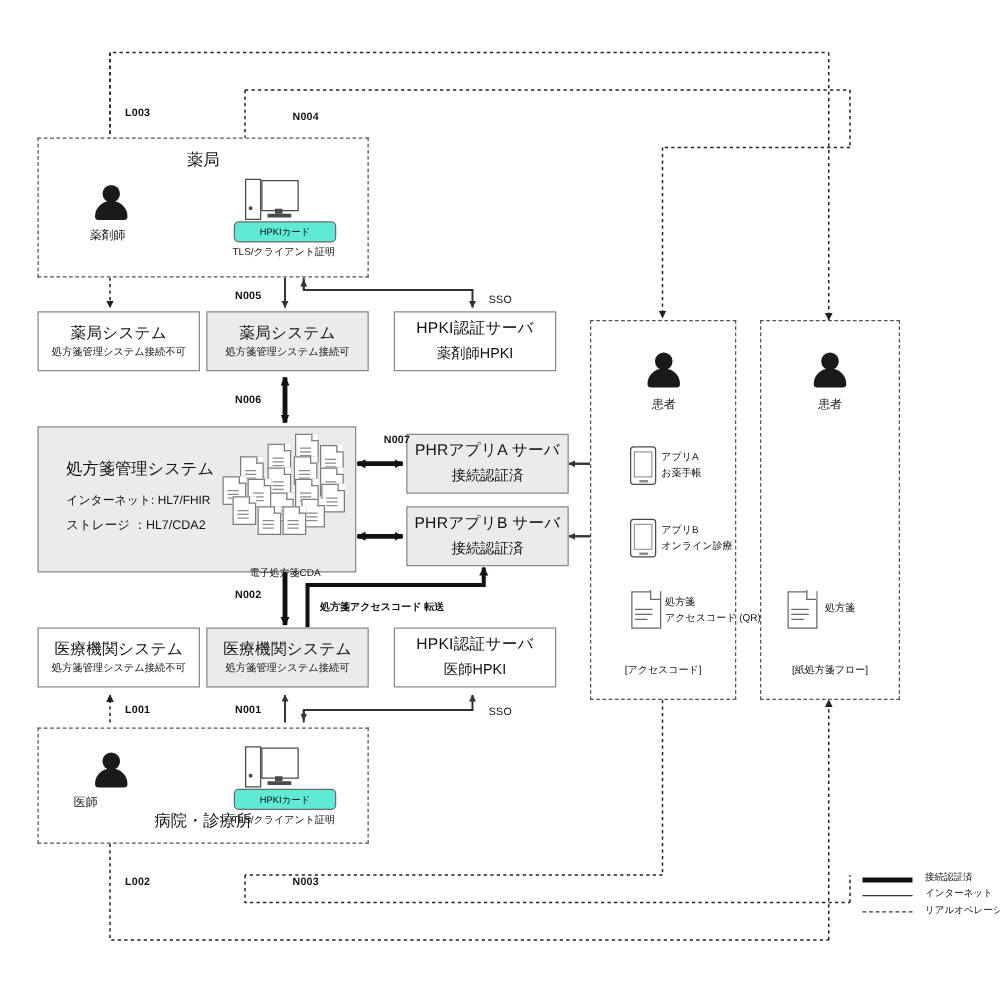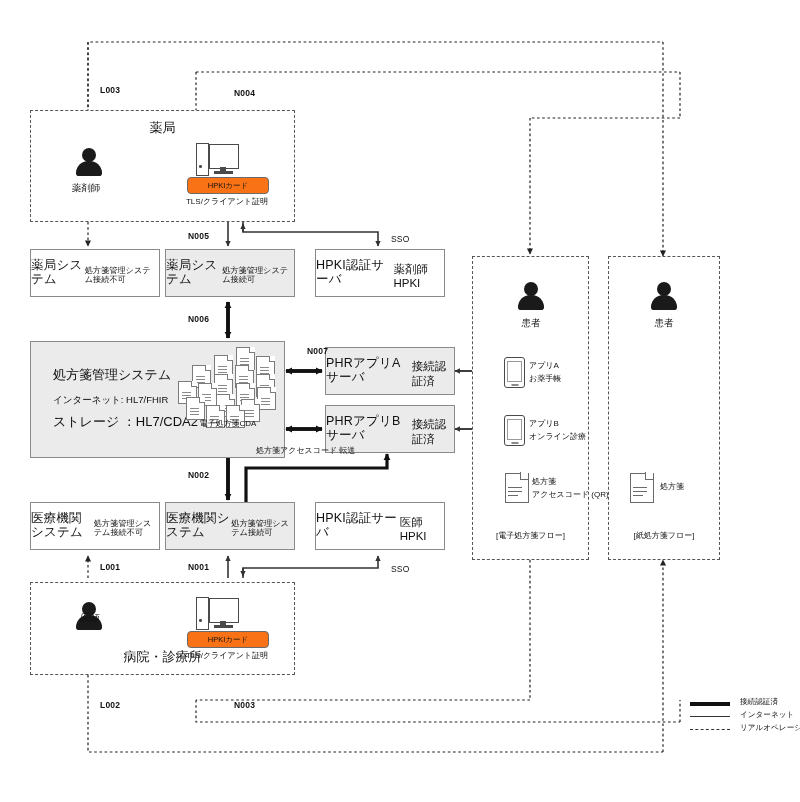--- a/index.html
+++ b/index.html
@@ -3,21 +3,21 @@
 <meta charset="utf-8">
 <style>
   html,body{margin:0;padding:0;background:#fff;}
   body{width:800px;height:802px;position:relative;overflow:hidden;
        font-family:"Liberation Sans","DejaVu Sans",sans-serif;color:#111;}
   #canvas{position:absolute;left:0;top:0;width:800px;height:802px;}
   svg.layer{position:absolute;left:0;top:0;width:800px;height:802px;pointer-events:none;}
   .node{position:absolute;box-sizing:border-box;}
 
   
-  .sysbox{border:1px solid #8a8a8a;background:#fff;display:flex;flex-direction:row;
+  .sysbox{border:1px solid #8a8a8a;background:#fff;display:flex;flex-direction:column;
           align-items:center;justify-content:center;}
   .sysbox.shaded{background:#ebebeb;}
   .sysbox .t1{font-size:12.5px;letter-spacing:.2px;line-height:1.1;}
   .sysbox .t2{font-size:8.2px;margin-top:4px;line-height:1.1;}
   .sysbox .t2b{font-size:11.5px;margin-top:5px;}
 
   
   .region{border:1px dashed #555;background:#fff;}
   .region-title{position:absolute;font-size:13px;}
 
@@ -34,21 +34,21 @@
   .person .body{position:absolute;left:50%;transform:translateX(-50%);top:13px;
       width:26px;height:15px;background:#1a1a1a;border-radius:13px 13px 3px 3px;}
 
   
   .pc{position:absolute;}
   .pc .tower{position:absolute;left:0;top:0;width:11px;height:31px;border:1.6px solid #4a4a4a;background:#fff;}
   .pc .tdot{position:absolute;left:3px;top:22px;width:2.5px;height:2.5px;border-radius:50%;background:#4a4a4a;}
   .pc .mon{position:absolute;left:13px;top:1px;width:28px;height:23px;border:1.6px solid #4a4a4a;background:#fff;}
   .pc .neck{position:absolute;left:24px;top:24px;width:6px;height:4px;background:#4a4a4a;}
   .pc .base{position:absolute;left:18px;top:28px;width:19px;height:3px;background:#4a4a4a;}
-  .card{position:absolute;border:1.3px solid #6a6a6a;border-radius:4px;background:#f97316;
+  .card{position:absolute;border:1.3px solid #6a6a6a;border-radius:4px;background:#5eead4;
         display:flex;align-items:center;justify-content:center;font-size:7.5px;white-space:nowrap;}
 
   
   .phone{position:absolute;border:1.6px solid #4a4a4a;border-radius:3px;background:#fff;}
   .phone i{position:absolute;left:2px;top:3px;right:2px;bottom:5px;border:1px solid #9a9a9a;display:block;}
   .phone b{position:absolute;left:50%;transform:translateX(-50%);bottom:1.5px;width:7px;height:1.6px;background:#8a8a8a;}
 
   
   .doc{position:absolute;}
   .doc .sheet{position:absolute;left:0;top:0;width:100%;height:100%;background:#fff;
@@ -194,42 +194,42 @@
   </div>
   <div class="node sysbox" style="left:315px;top:249px;width:130px;height:48px;">
     <div class="t1">HPKI認証サーバ</div>
     <div class="t2b">薬剤師HPKI</div>
   </div>
 
   <div class="node sysbox shaded" style="left:30px;top:341px;width:255px;height:117px;
        align-items:flex-start;justify-content:flex-start;">
     <div style="position:absolute;left:22px;top:24px;font-size:13px;">処方箋管理システム</div>
     <div style="position:absolute;left:22px;top:52px;font-size:9.5px;">インターネット: HL7/FHIR</div>
-    <div style="position:absolute;left:22px;top:71px;font-size:13px;">ストレージ ：HL7/CDA2</div>
+    <div style="position:absolute;left:22px;top:71px;font-size:10px;">ストレージ ：HL7/CDA2</div>
   </div>
 
   <div class="stack" style="left:178px;top:347px;width:100px;height:88px;">
     <div class="d" style="left:58px;top:0px;"></div>
     <div class="d" style="left:36px;top:8px;"></div>
     <div class="d" style="left:78px;top:9px;"></div>
     <div class="d" style="left:14px;top:18px;"></div>
     <div class="d" style="left:57px;top:18px;"></div>
     <div class="d" style="left:36px;top:27px;"></div>
     <div class="d" style="left:78px;top:27px;"></div>
     <div class="d" style="left:0px;top:34px;"></div>
     <div class="d" style="left:20px;top:36px;"></div>
     <div class="d" style="left:58px;top:36px;"></div>
     <div class="d" style="left:79px;top:40px;"></div>
     <div class="d" style="left:8px;top:50px;"></div>
     <div class="d" style="left:38px;top:47px;"></div>
     <div class="d" style="left:63px;top:52px;"></div>
     <div class="d" style="left:28px;top:58px;"></div>
     <div class="d" style="left:48px;top:58px;"></div>
   </div>
-  <div class="cap sm" style="left:178px;top:418px;width:100px;text-align:center;">電子処方箋CDA</div>
+  <div class="cap sm" style="left:178px;top:453px;width:100px;text-align:center;">電子処方箋CDA</div>
 
   <div class="node sysbox shaded" style="left:325px;top:347px;width:130px;height:48px;">
     <div class="t1">PHRアプリA サーバ</div>
     <div class="t2b">接続認証済</div>
   </div>
   <div class="node sysbox shaded" style="left:325px;top:405px;width:130px;height:48px;">
     <div class="t1">PHRアプリB サーバ</div>
     <div class="t2b">接続認証済</div>
   </div>
 
@@ -246,21 +246,21 @@
     <div class="t2b">医師HPKI</div>
   </div>
 
   <div class="node region" style="left:30px;top:582px;width:265px;height:93px;"></div>
   <div class="region-title" style="left:30px;top:648px;width:265px;text-align:center;">病院・診療所</div>
 
   <div class="person" style="left:74px;top:602px;width:30px;height:30px;">
     <div class="head"></div>
       <div class="body"></div>
     </div>
-  <div class="cap" style="left:59px;top:612px;width:60px;text-align:center;font-style:italic;">医師</div>
+  <div class="cap" style="left:59px;top:636px;width:60px;">医師</div>
 
   <div class="pc" style="left:196px;top:597px;width:42px;height:32px;">
     <div class="tower"></div>
       <div class="tdot"></div>
       <div class="mon"></div>
     <div class="neck"></div>
       <div class="base"></div>
     </div>
   <div class="card" style="left:187px;top:631px;width:80px;height:15px;">HPKIカード</div>
   <div class="cap sm" style="left:177px;top:650px;width:100px;text-align:center;">TLS/クライアント証明</div>
@@ -289,21 +289,21 @@
   <div class="doc" style="left:505px;top:473px;width:22px;height:28px;">
     <div class="sheet"></div>
       <div class="fold"></div>
     <div class="ln" style="top:14px;width:14px;"></div>
     <div class="ln" style="top:18px;width:14px;"></div>
     <div class="ln" style="top:22px;width:10px;"></div>
   </div>
   <div class="cap sm" style="left:532px;top:476px;">処方箋</div>
   <div class="cap sm" style="left:532px;top:489px;">アクセスコード (QR)</div>
 
-  <div class="cap sm" style="left:472px;top:530px;width:117px;text-align:center;">[電子処方箋フロー]</div>
+  <div class="cap sm" style="left:472px;top:530px;width:117px;text-align:center;">[アクセスコード]</div>
 
   <div class="node region" style="left:608px;top:256px;width:112px;height:304px;"></div>
   <div class="person" style="left:649px;top:282px;width:30px;height:30px;">
     <div class="head"></div>
       <div class="body"></div>
     </div>
   <div class="cap" style="left:634px;top:317px;width:60px;text-align:center;">患者</div>
 
   <div class="doc" style="left:630px;top:473px;width:22px;height:28px;">
     <div class="sheet"></div>
@@ -316,21 +316,21 @@
 
   <div class="cap sm" style="left:608px;top:530px;width:112px;text-align:center;">[紙処方箋フロー]</div>
 
   <div class="lbl" style="left:100px;top:85px;">L003</div>
   <div class="lbl" style="left:234px;top:88px;">N004</div>
   <div class="lbl" style="left:188px;top:231px;">N005</div>
   <div class="lbl norm" style="left:391px;top:234px;">SSO</div>
   <div class="lbl" style="left:188px;top:314px;">N006</div>
   <div class="lbl" style="left:307px;top:346px;">N007</div>
   <div class="lbl" style="left:188px;top:470px;">N002</div>
-  <div class="cap sm" style="left:256px;top:445px;">処方箋アクセスコード 転送</div>
+  <div class="cap sm" style="left:256px;top:480px;font-weight:bold;">処方箋アクセスコード 転送</div>
   <div class="lbl" style="left:100px;top:562px;">L001</div>
   <div class="lbl" style="left:188px;top:562px;">N001</div>
   <div class="lbl norm" style="left:391px;top:564px;">SSO</div>
   <div class="lbl" style="left:100px;top:700px;">L002</div>
   <div class="lbl" style="left:234px;top:700px;">N003</div>
 
   <div class="legend" style="left:690px;top:697px;width:115px;">
     <div class="row">
       <span class="sw-thick"></span>
       <span class="txt">接続認証済</span>

